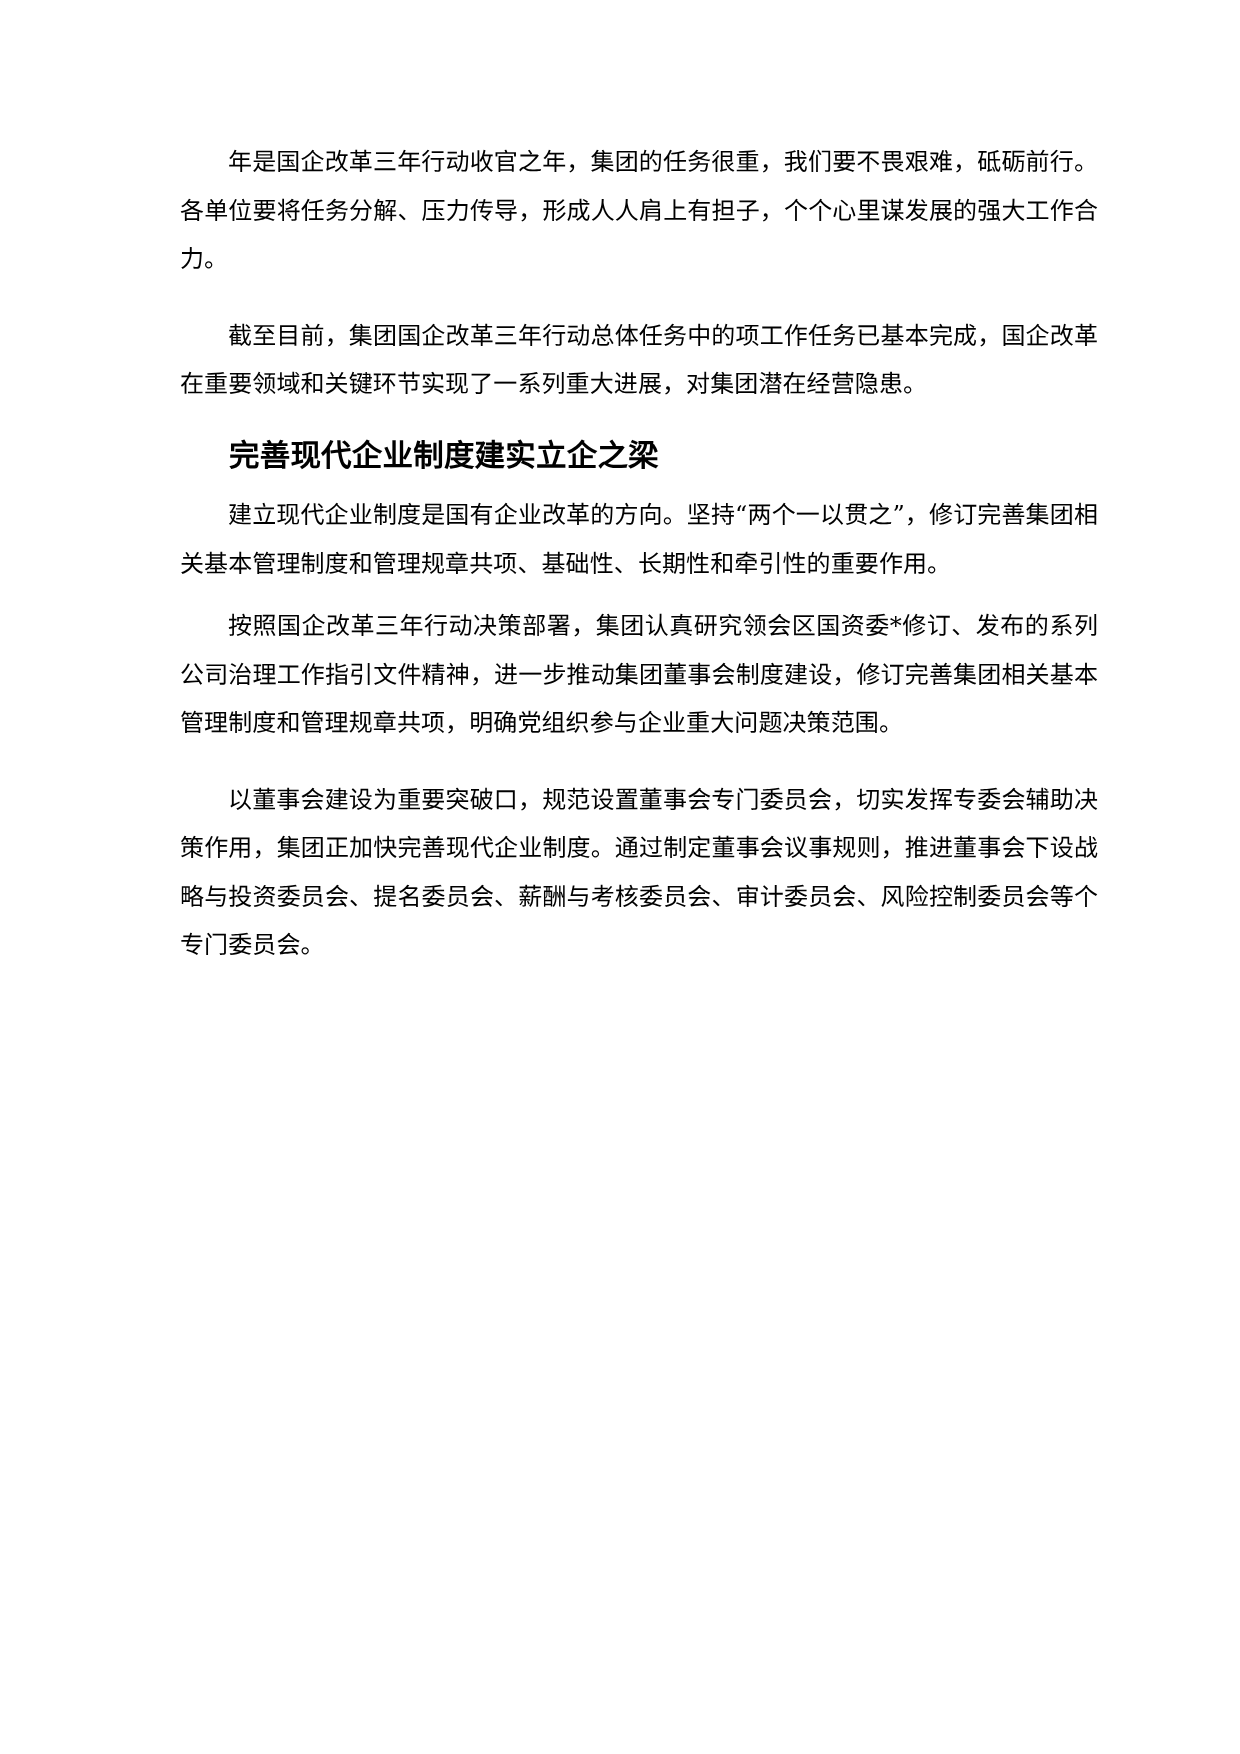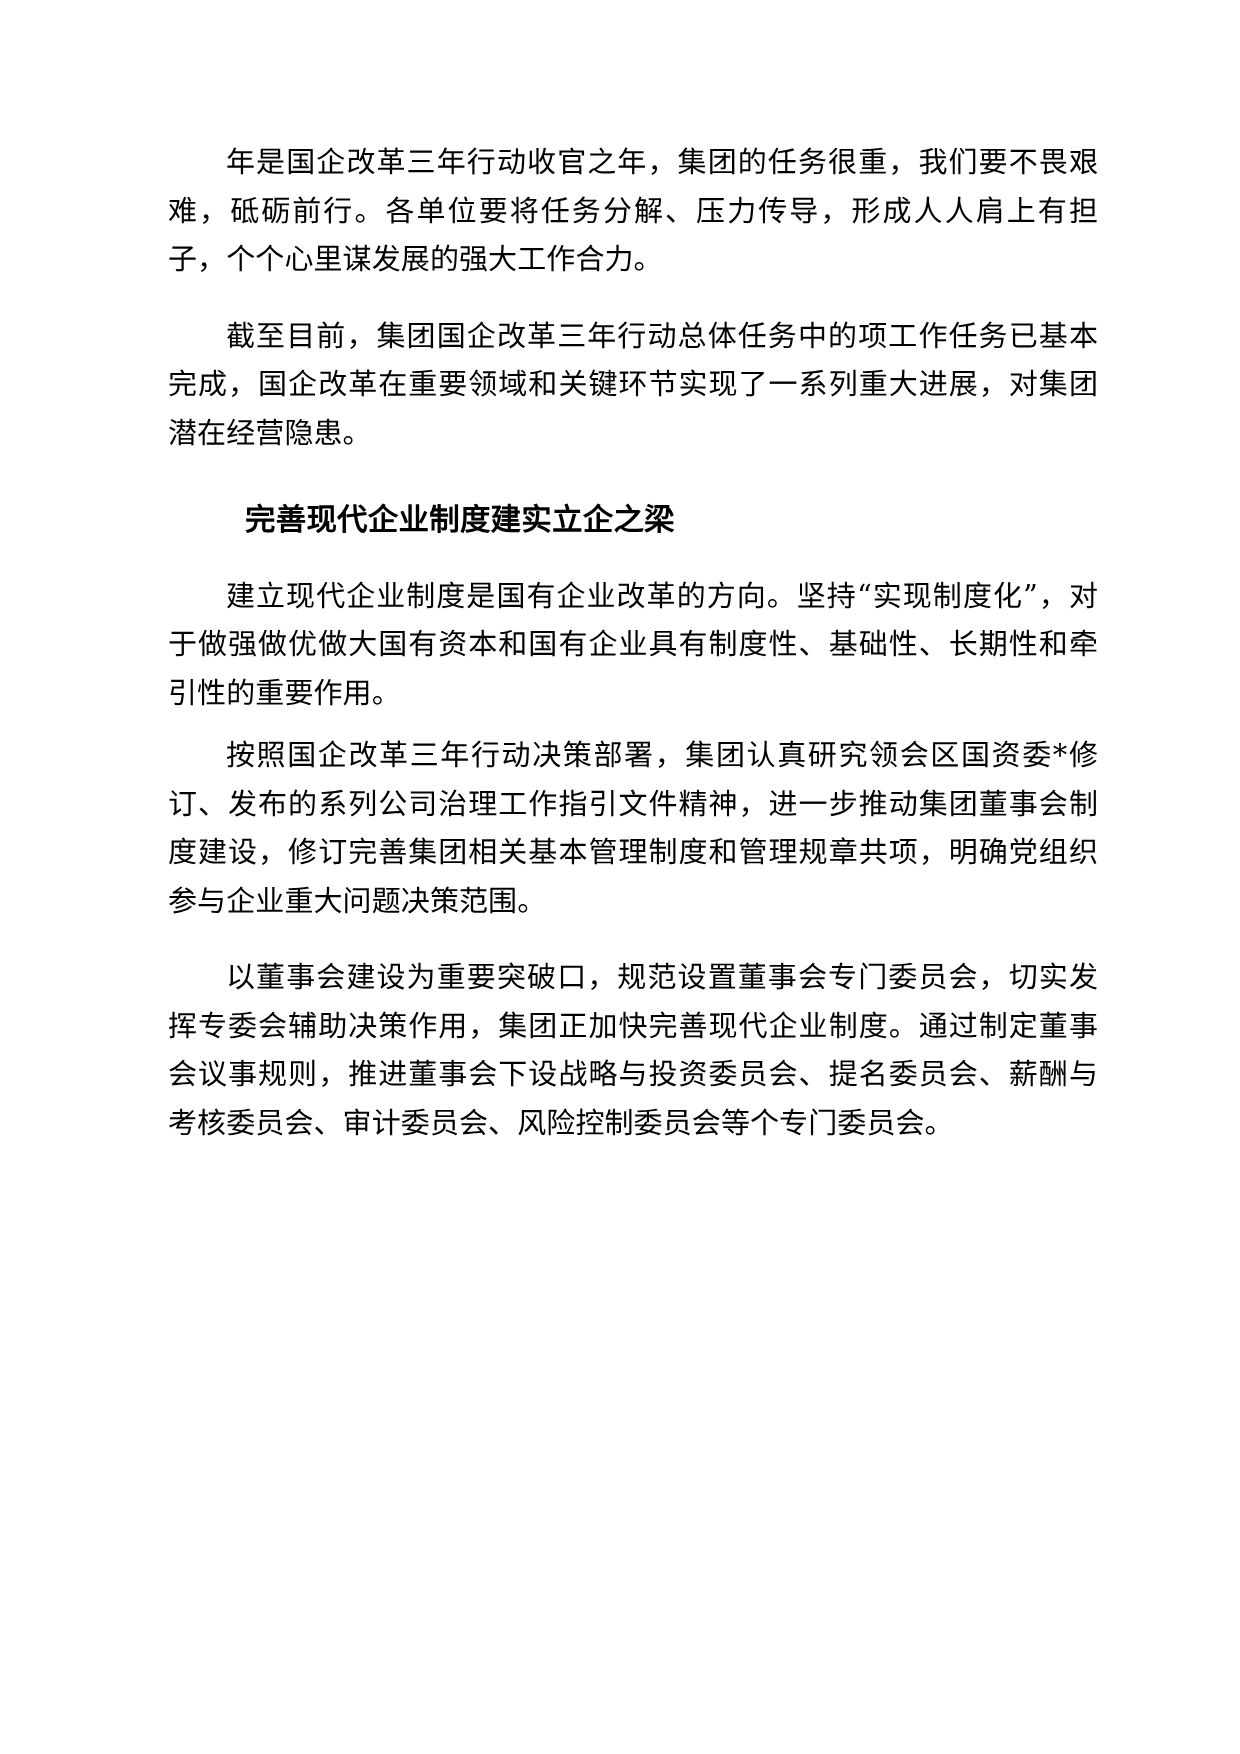--- a/index.html
+++ b/index.html
@@ -20,32 +20,32 @@
     width: 1240px;
     height: 1754px;
     box-sizing: border-box;
     background: #ffffff;
     padding: 138px 143px 60px 168px;
   }
   .doc-body {
     width: 930px;
   }
   p.para {
-    margin: 0 0 0 0;
-    font-size: 29px;
+    margin: 0 0 0 12px;
+    font-size: 24px;
     line-height: 48.5px;
     text-align: justify;
     text-justify: inter-ideograph;
     text-indent: 2em;
     letter-spacing: 0.1px;
     font-weight: 400;
     -webkit-font-smoothing: none;
   }
   h2.heading {
-    margin: 16px;
+    margin: 0;
     font-size: 30.5px;
     line-height: 48.5px;
     font-weight: bold;
     text-indent: 2em;
     letter-spacing: 0.2px;
     text-align: left;
   }
   .sp-para { height: 14px; }
   .sp-heading-top { height: 22px; }
   .sp-heading-bottom { height: 12px; }
@@ -60,21 +60,21 @@
     <div class="sp-para"></div>
 
     <div class="sp-para"></div>
 
     <p class="para">截至目前，集团国企改革三年行动总体任务中的项工作任务已基本完成，国企改革在重要领域和关键环节实现了一系列重大进展，对集团潜在经营隐患。</p>
     <div class="sp-heading-top"></div>
 
     <h2 class="heading">完善现代企业制度建实立企之梁</h2>
     <div class="sp-heading-bottom"></div>
 
-    <p class="para">建立现代企业制度是国有企业改革的方向。坚持“实现制度化”，对于做强做优做大国有资本和国有企业具有制度性、基础性、长期性和牵引性的重要作用。</p>
+    <p class="para">建立现代企业制度是国有企业改革的方向。坚持“两个一以贯之”，修订完善集团相关基本管理制度和管理规章共项、基础性、长期性和牵引性的重要作用。</p>
     <div class="sp-para"></div>
 
     <p class="para">按照国企改革三年行动决策部署，集团认真研究领会区国资委*修订、发布的系列公司治理工作指引文件精神，进一步推动集团董事会制度建设，修订完善集团相关基本管理制度和管理规章共项，明确党组织参与企业重大问题决策范围。</p>
     <div class="sp-para"></div>
 
     <div class="sp-para"></div>
 
     <p class="para">以董事会建设为重要突破口，规范设置董事会专门委员会，切实发挥专委会辅助决策作用，集团正加快完善现代企业制度。通过制定董事会议事规则，推进董事会下设战略与投资委员会、提名委员会、薪酬与考核委员会、审计委员会、风险控制委员会等个专门委员会。</p>
 
   </div>

